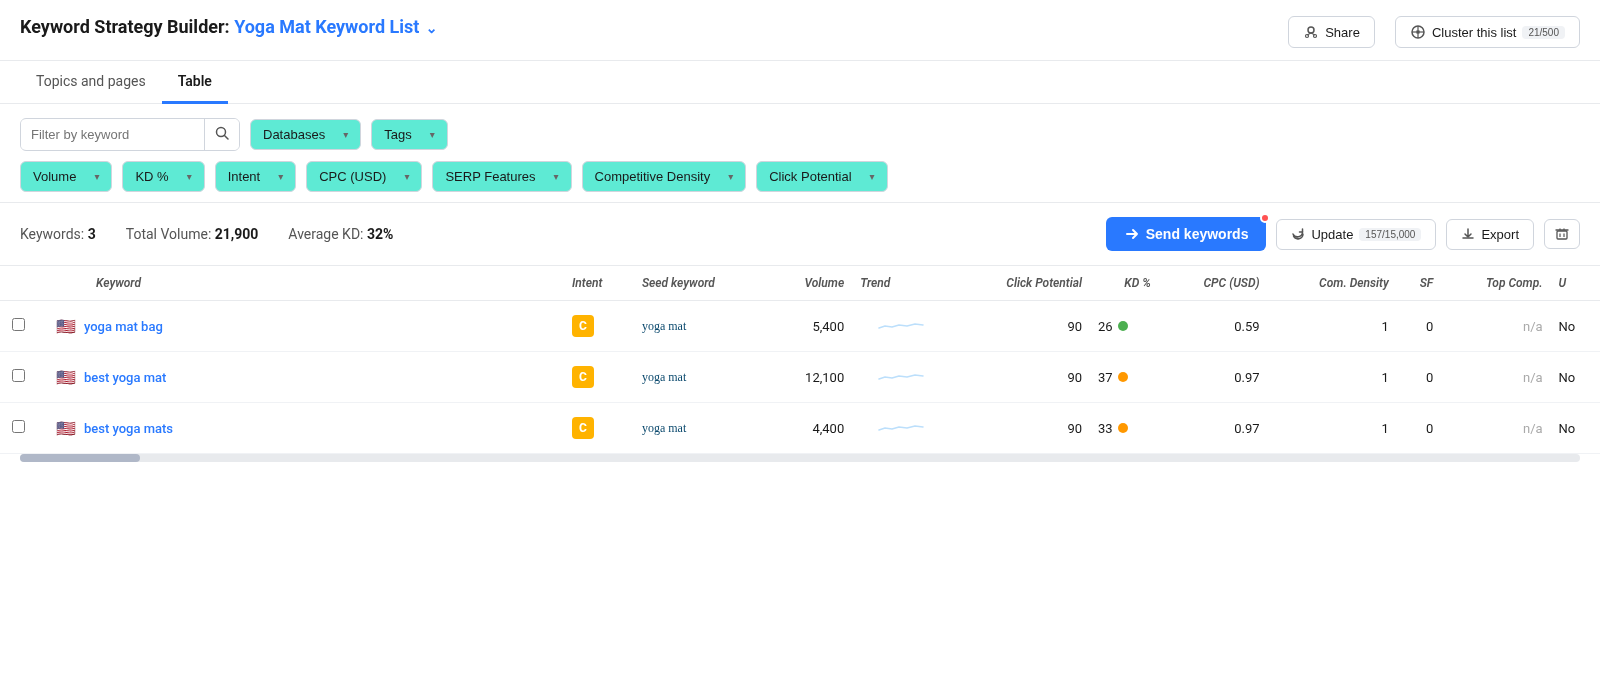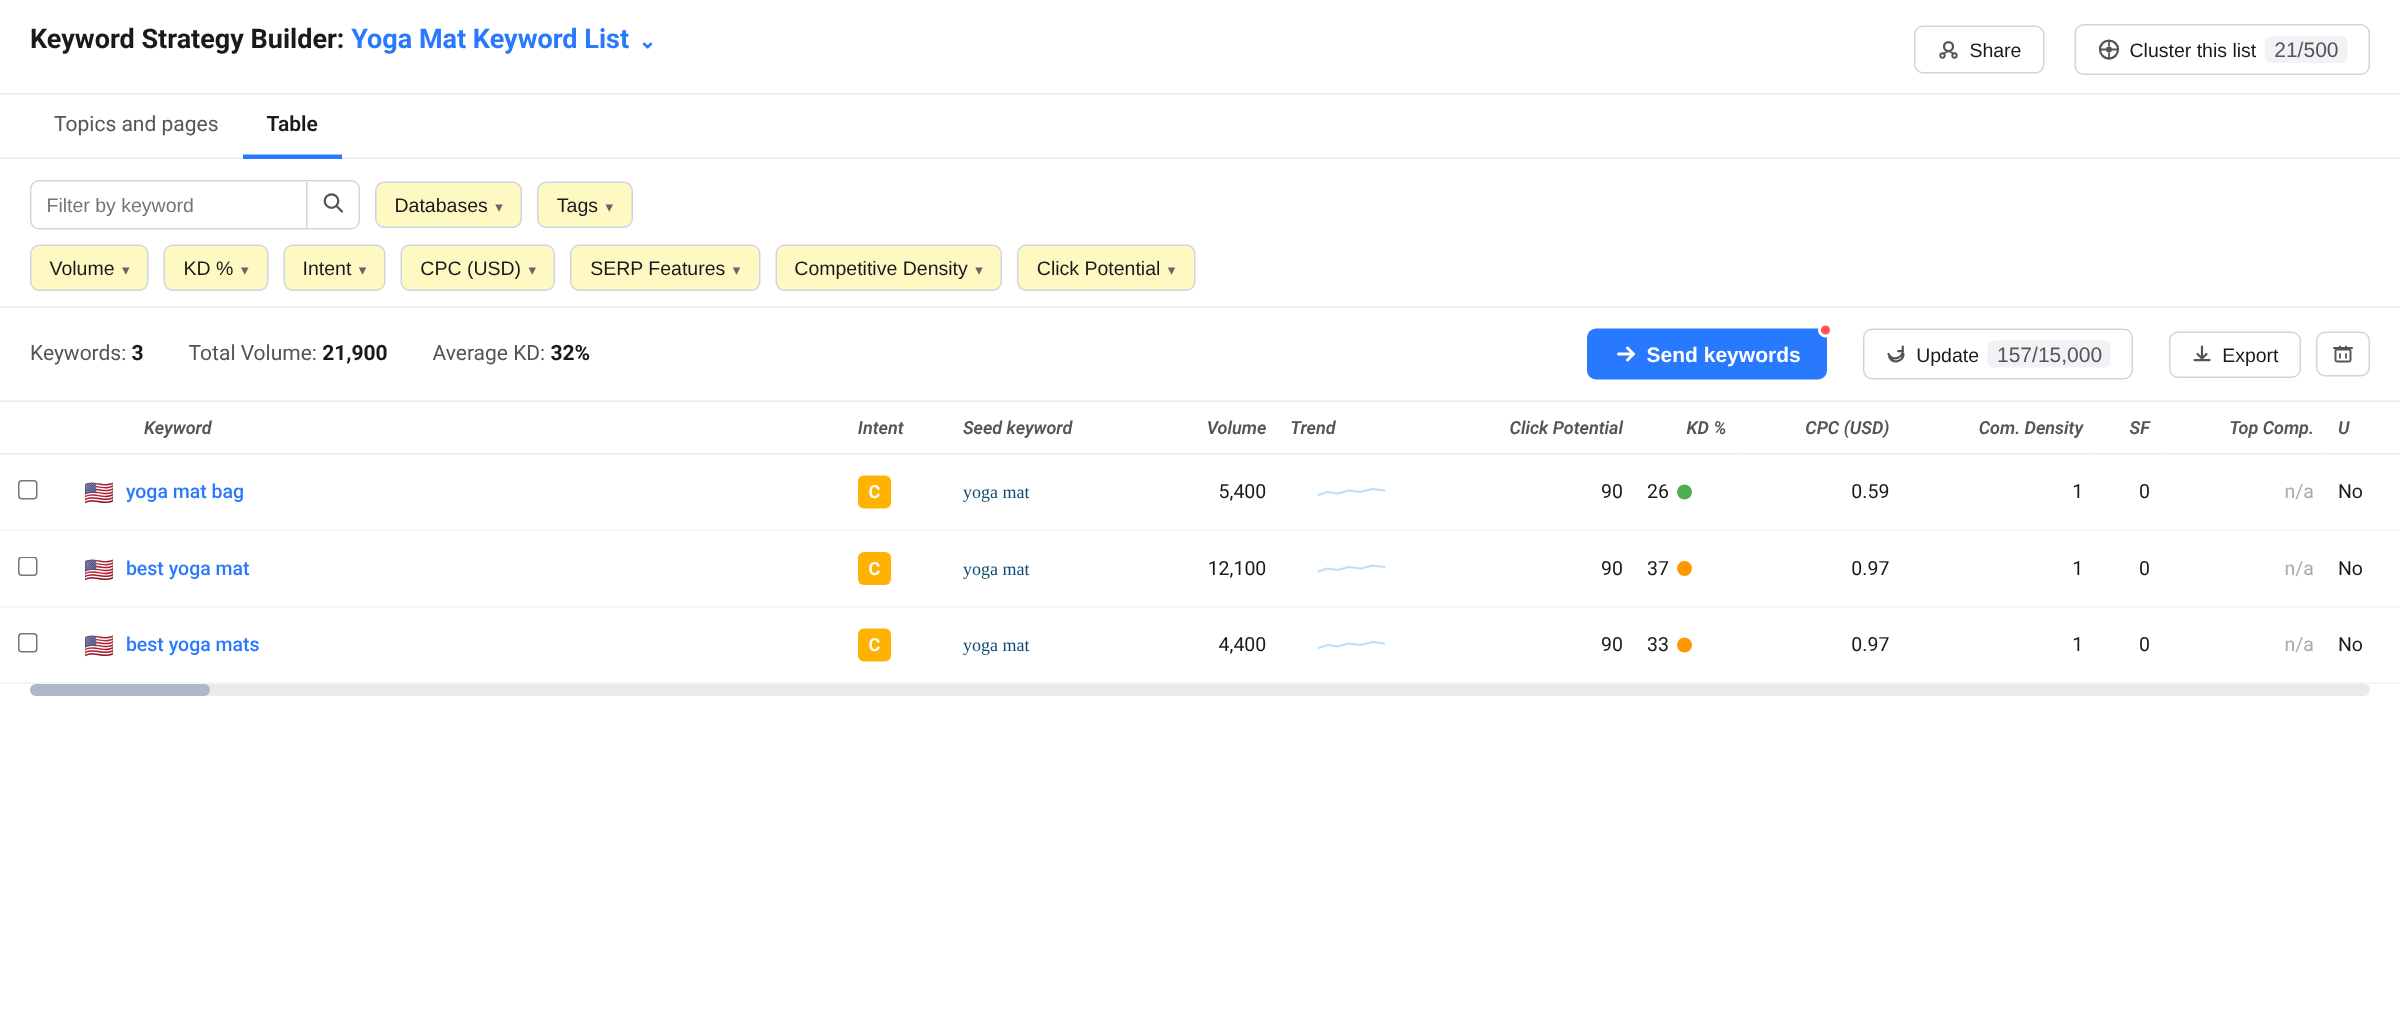--- a/index.html
+++ b/index.html
@@ -53,21 +53,21 @@
       cursor: pointer;
       font-size: 13px;
       color: #1a1a1a;
       white-space: nowrap;
     }
 
     .btn-count {
       background: #f0f2f5;
       border-radius: 4px;
       padding: 1px 6px;
-      font-size: 14px;
+      font-size: 10px;
       color: #555;
     }
 
     .tabs {
       display: flex;
       padding: 0 20px;
       border-bottom: 1px solid #e8eaed;
       gap: 0;
     }
 
@@ -123,26 +123,26 @@
       background: #fff;
       border: none;
       border-left: 1px solid #d0d5dd;
       padding: 7px 10px;
       cursor: pointer;
       color: #555;
     }
 
     .filter-dropdown {
       display: flex;
-      align-items: flex-end;
-      gap: 5px;
+      align-items: center;
+      gap: 18px;
       border: 1px solid #d0d5dd;
       border-radius: 6px;
       padding: 7px 12px;
-      background: #fef9c3;
+      background: #5eead4;
       cursor: pointer;
       font-size: 13px;
       color: #1a1a1a;
       white-space: nowrap;
     }
 
     .chevron-down { font-size: 10px; color: #666; }
 
     .stats-bar {
       display: flex;
@@ -196,21 +196,20 @@
       display: flex;
       align-items: center;
       gap: 6px;
       border: 1px solid #d0d5dd;
       border-radius: 6px;
       padding: 7px 14px;
       background: #fff;
       cursor: pointer;
       font-size: 13px;
       color: #1a1a1a;
-      margin-left: 14px;
     }
 
     .btn-icon-only {
       display: flex;
       align-items: center;
       justify-content: center;
       border: 1px solid #d0d5dd;
       border-radius: 6px;
       padding: 7px 10px;
       background: #fff;

